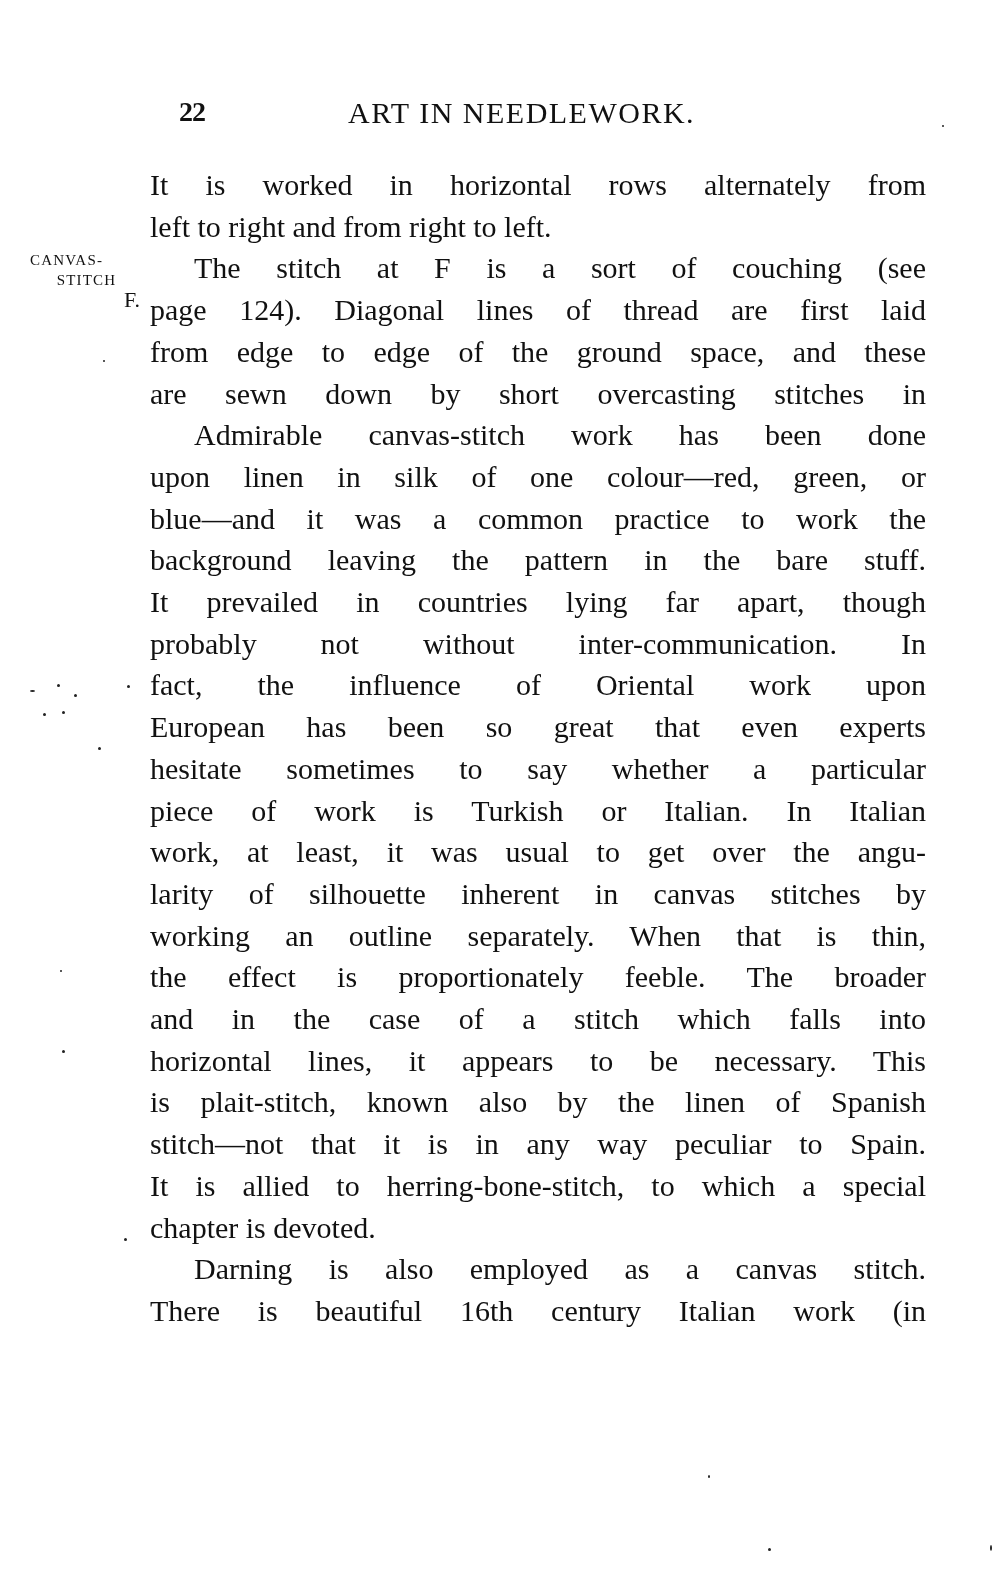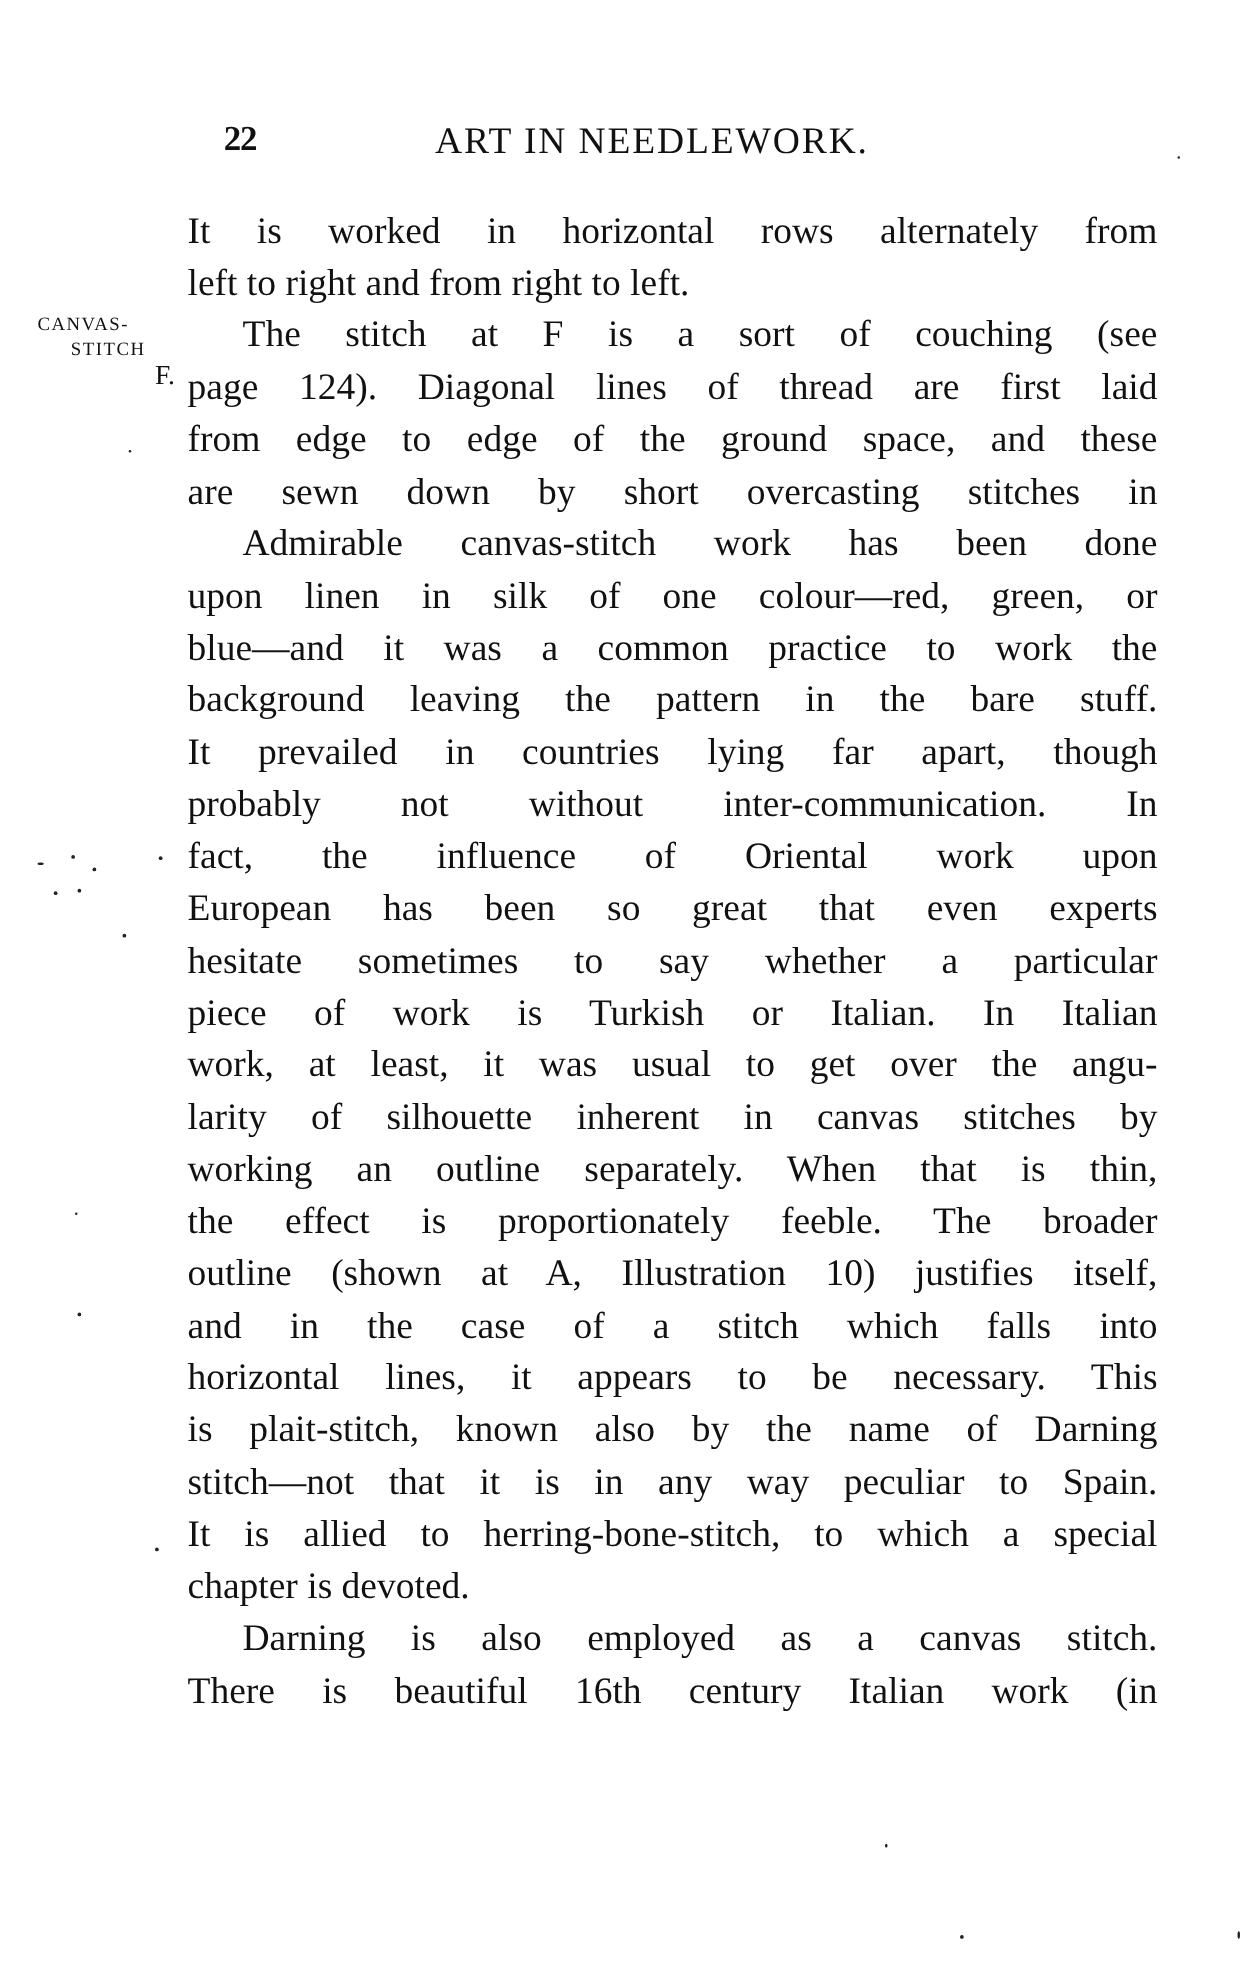--- a/index.html
+++ b/index.html
@@ -102,24 +102,23 @@
   <p>It prevailed in countries lying far apart, though</p>
   <p>probably not without inter-communication. In</p>
   <p>fact, the influence of Oriental work upon</p>
   <p>European has been so great that even experts</p>
   <p>hesitate sometimes to say whether a particular</p>
   <p>piece of work is Turkish or Italian. In Italian</p>
   <p>work, at least, it was usual to get over the angu-</p>
   <p>larity of silhouette inherent in canvas stitches by</p>
   <p>working an outline separately. When that is thin,</p>
   <p>the effect is proportionately feeble. The broader</p>
-  <p>outline (shown at A, Illustration 10) justifies itself,</p>
   <p>and in the case of a stitch which falls into</p>
   <p>horizontal lines, it appears to be necessary. This</p>
-  <p>is plait-stitch, known also by the name of Darning</p>
+  <p>is plait-stitch, known also by the linen of Spanish</p>
   <p>stitch—not that it is in any way peculiar to Spain.</p>
   <p>It is allied to herring-bone-stitch, to which a special</p>
   <p class="end">chapter is devoted.</p>
 
   <p class="indent">Darning is also employed as a canvas stitch.</p>
   <p>There is beautiful 16th century Italian work (in</p>
 </div>
 
 <div class="speck" style="left:30px;top:690px;width:5px;height:2px;"></div>
 <div class="speck" style="left:57px;top:684px;width:3px;height:3px;"></div>

